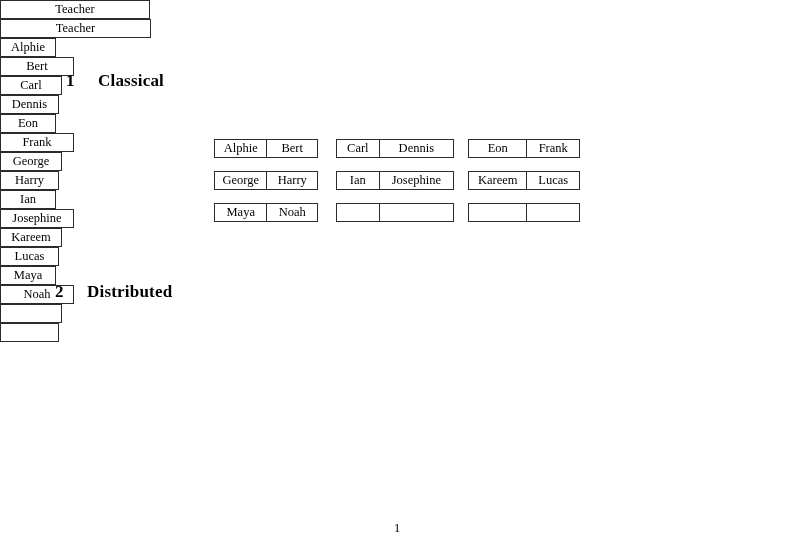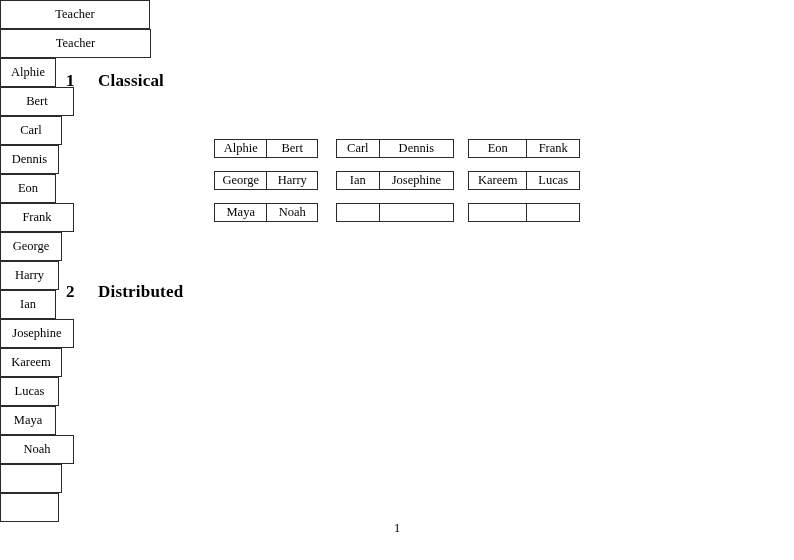--- a/index.html
+++ b/index.html
@@ -29,21 +29,21 @@
     font-size: 17px;
     letter-spacing: 0.2px;
     white-space: nowrap;
     margin-top: 7px;
   }
   .section-heading .sec-num {
     display: inline-block;
     width: 32px;
   }
   #heading-classical   { left: 66px; top: 64px; }
-  #heading-distributed { left: 66px; top: 275px; }
+  #heading-distributed { left: 55px; top: 275px; }
 
   
   .boxrow {
     position: absolute;
     display: flex;
     align-items: flex-start;
   }
   .cellgroup {
     display: flex;
     border: 1px solid #2b2b2b;
@@ -61,21 +61,21 @@
     line-height: 1;
     white-space: nowrap;
     background: #ffffff;
     padding-bottom: 1px;
   }
   .cell + .cell {
     border-left: 1px solid #2b2b2b;
   }
   .standalone {
     box-sizing: border-box;
-    height: 29px;
+    height: 19px;
     border: 1px solid #2b2b2b;
     background: #ffffff;
     display: flex;
     align-items: center;
     justify-content: center;
     font-size: 12.5px;
     line-height: 1;
     white-space: nowrap;
     padding-bottom: 1px;
   }

